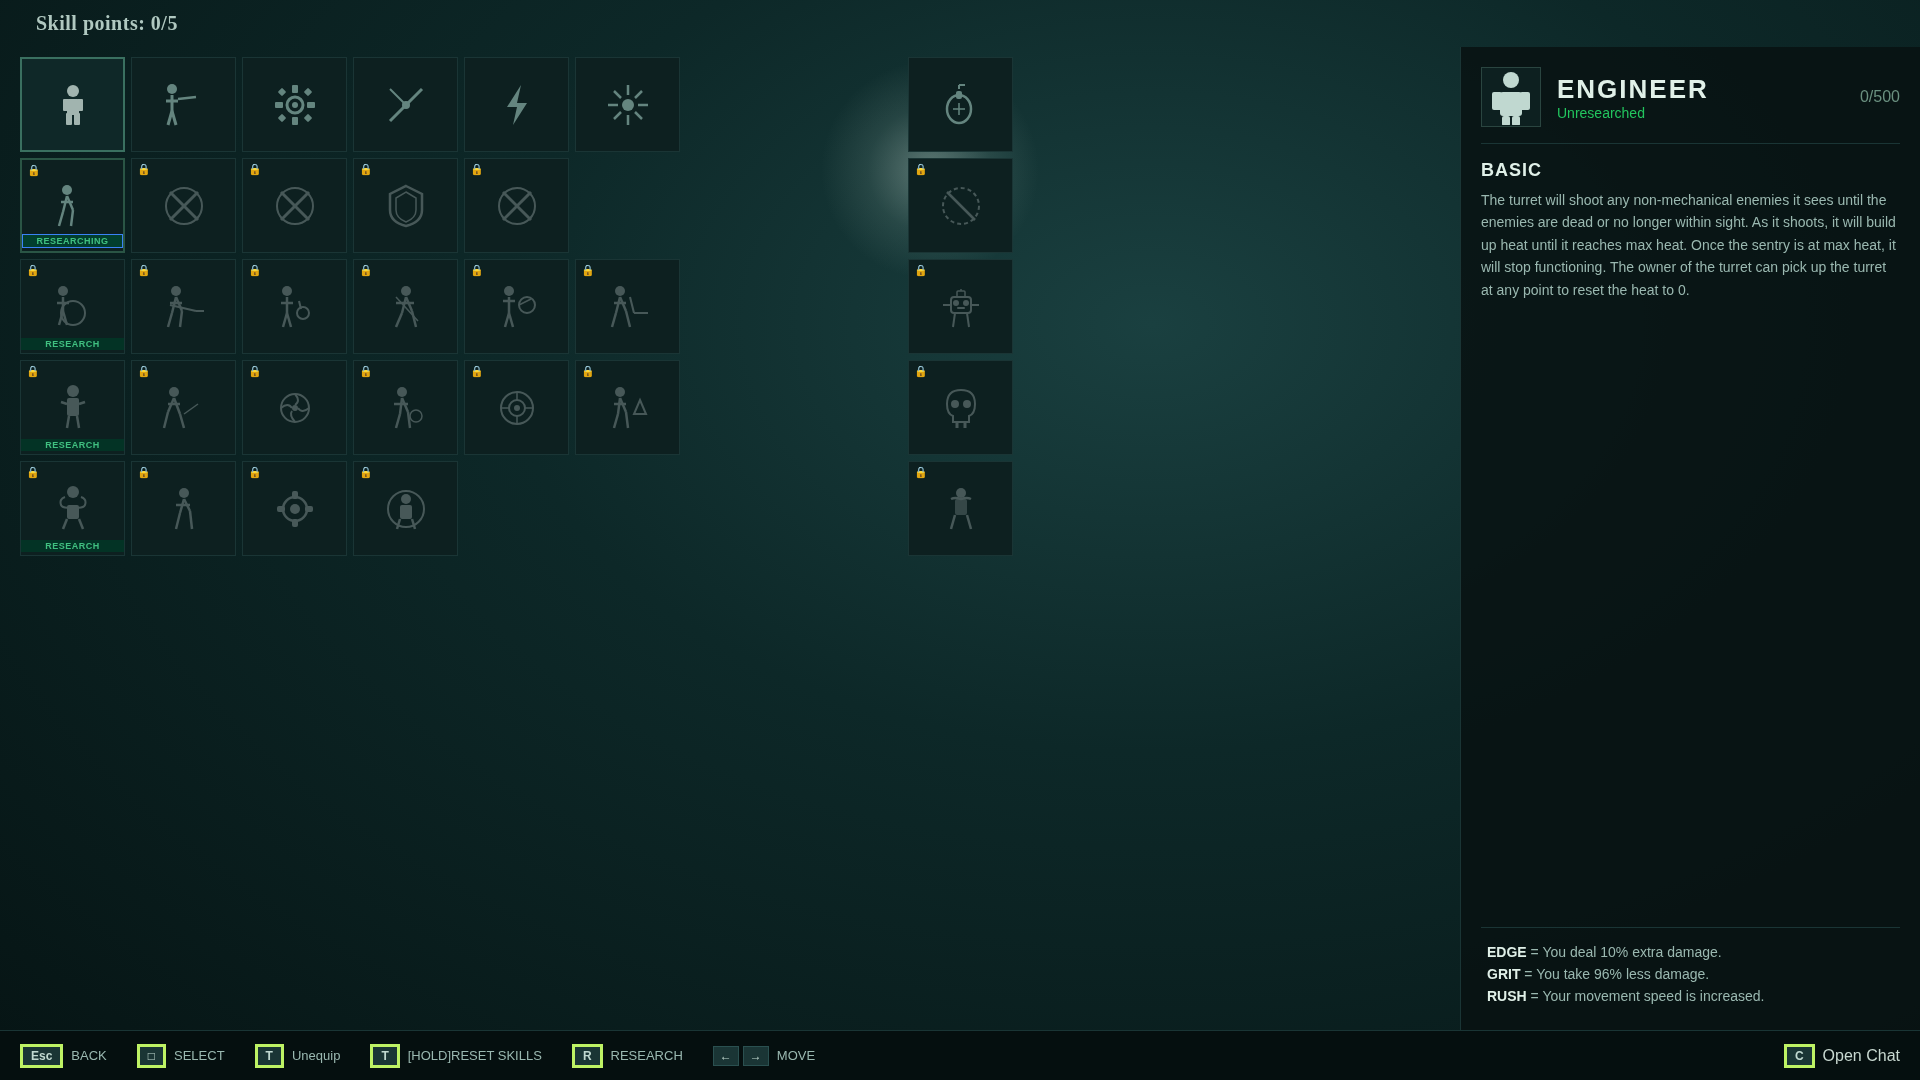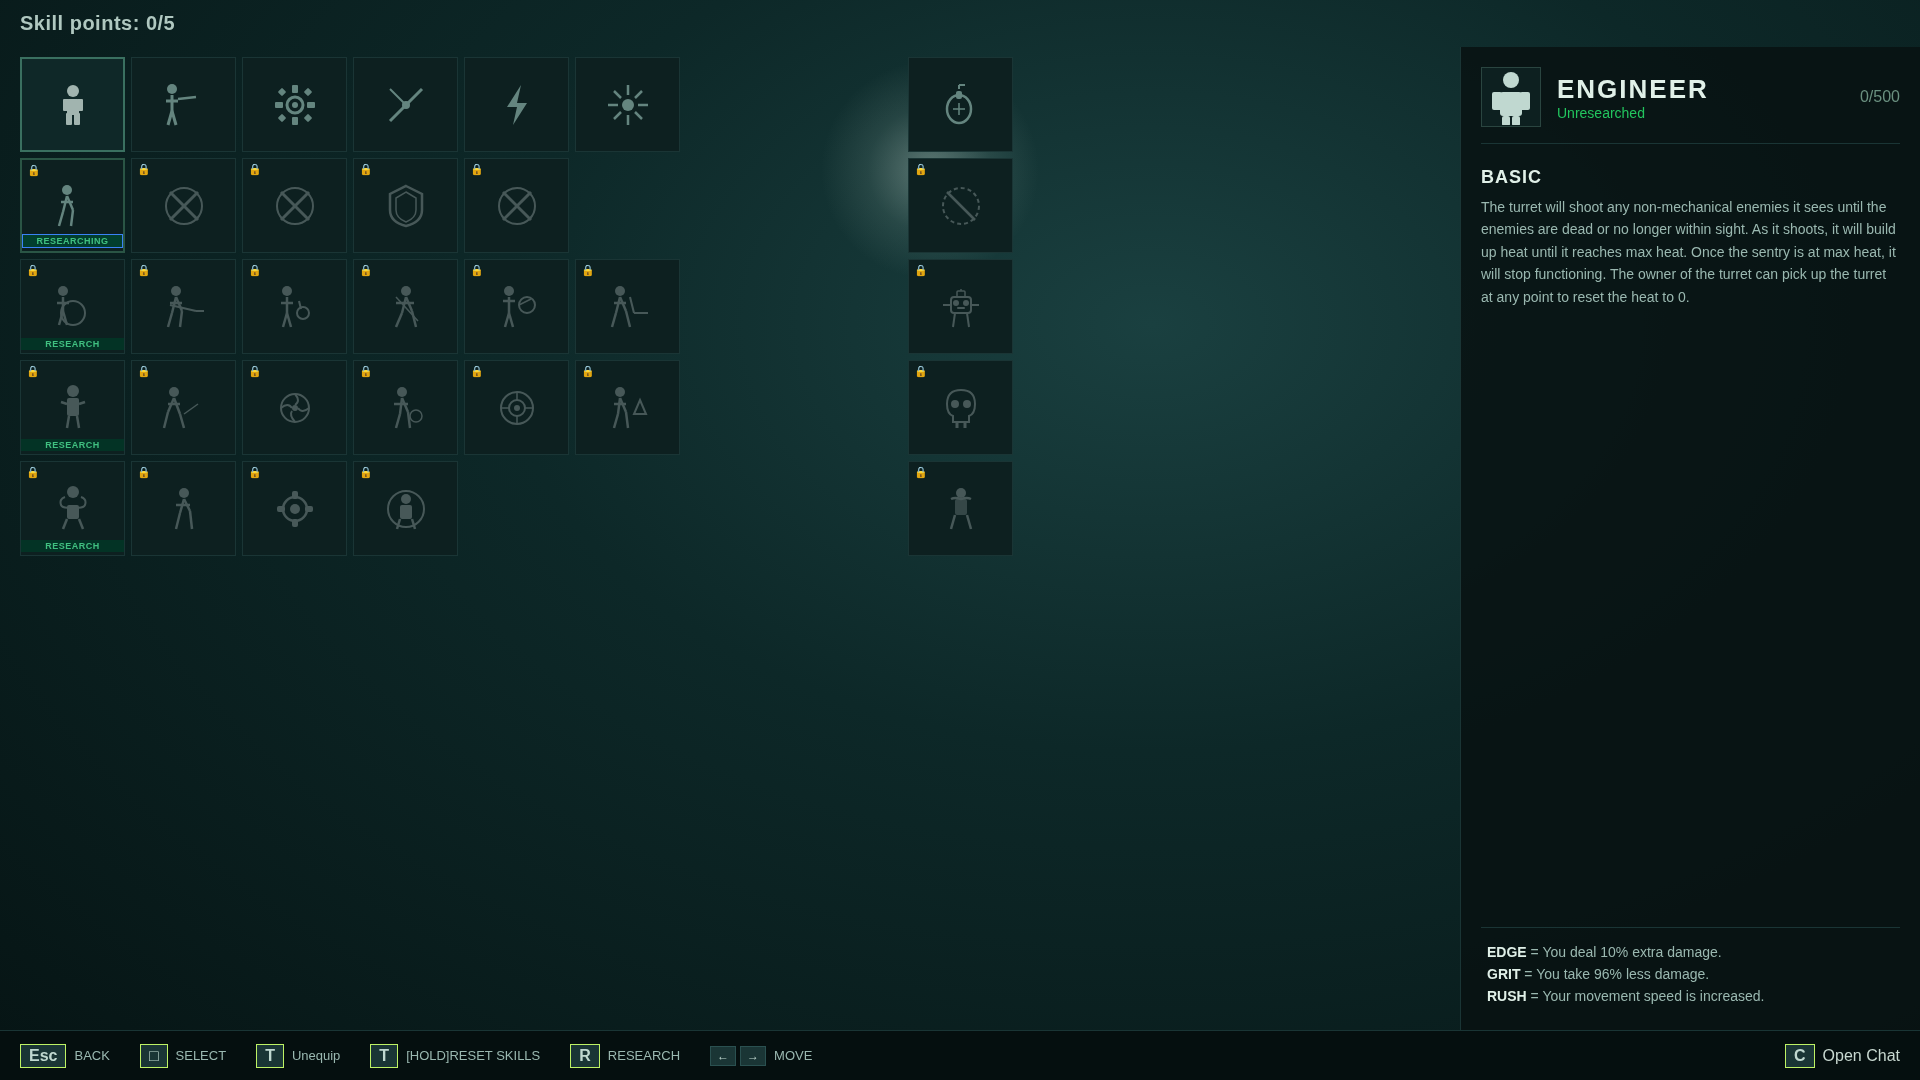--- a/index.html
+++ b/index.html
@@ -37,21 +37,22 @@
     .main-container {
       position: absolute;
       inset: 0;
       z-index: 2;
       display: flex;
       flex-direction: column;
     }
 
     
     .header {
-      padding: 12px 20px;
+      padding: 12px 36px;
+      font-family: Liberation Serif, serif;
     }
 
     .skill-points {
       font-size: 20px;
       color: #b0c8c0;
       font-weight: bold;
       letter-spacing: 0.5px;
     }
 
     
@@ -131,21 +132,21 @@
     }
 
     
     .right-panel {
       width: 460px;
       background: rgba(8, 18, 18, 0.85);
       border-left: 1px solid #1a3535;
       padding: 20px;
       display: flex;
       flex-direction: column;
-      gap: 23px;
+      gap: 16px;
     }
 
     
     .char-info {
       display: flex;
       align-items: center;
       gap: 16px;
       padding-bottom: 16px;
       border-bottom: 1px solid #1a3535;
     }
@@ -232,24 +233,24 @@
     .hotkey-item {
       display: flex;
       align-items: center;
       gap: 8px;
       font-size: 13px;
       color: #9ab8b0;
     }
 
     .hotkey-btn {
       background: #1a3535;
-      border: 1px solid #bef264;
+      border: 3px solid #bef264;
       color: #c0d8d0;
       padding: 2px 8px;
-      font-size: 16px;
+      font-size: 12px;
       font-weight: bold;
     }
 
     .move-arrows {
       display: flex;
       align-items: center;
       gap: 4px;
     }
 
     .arrow-btn {

